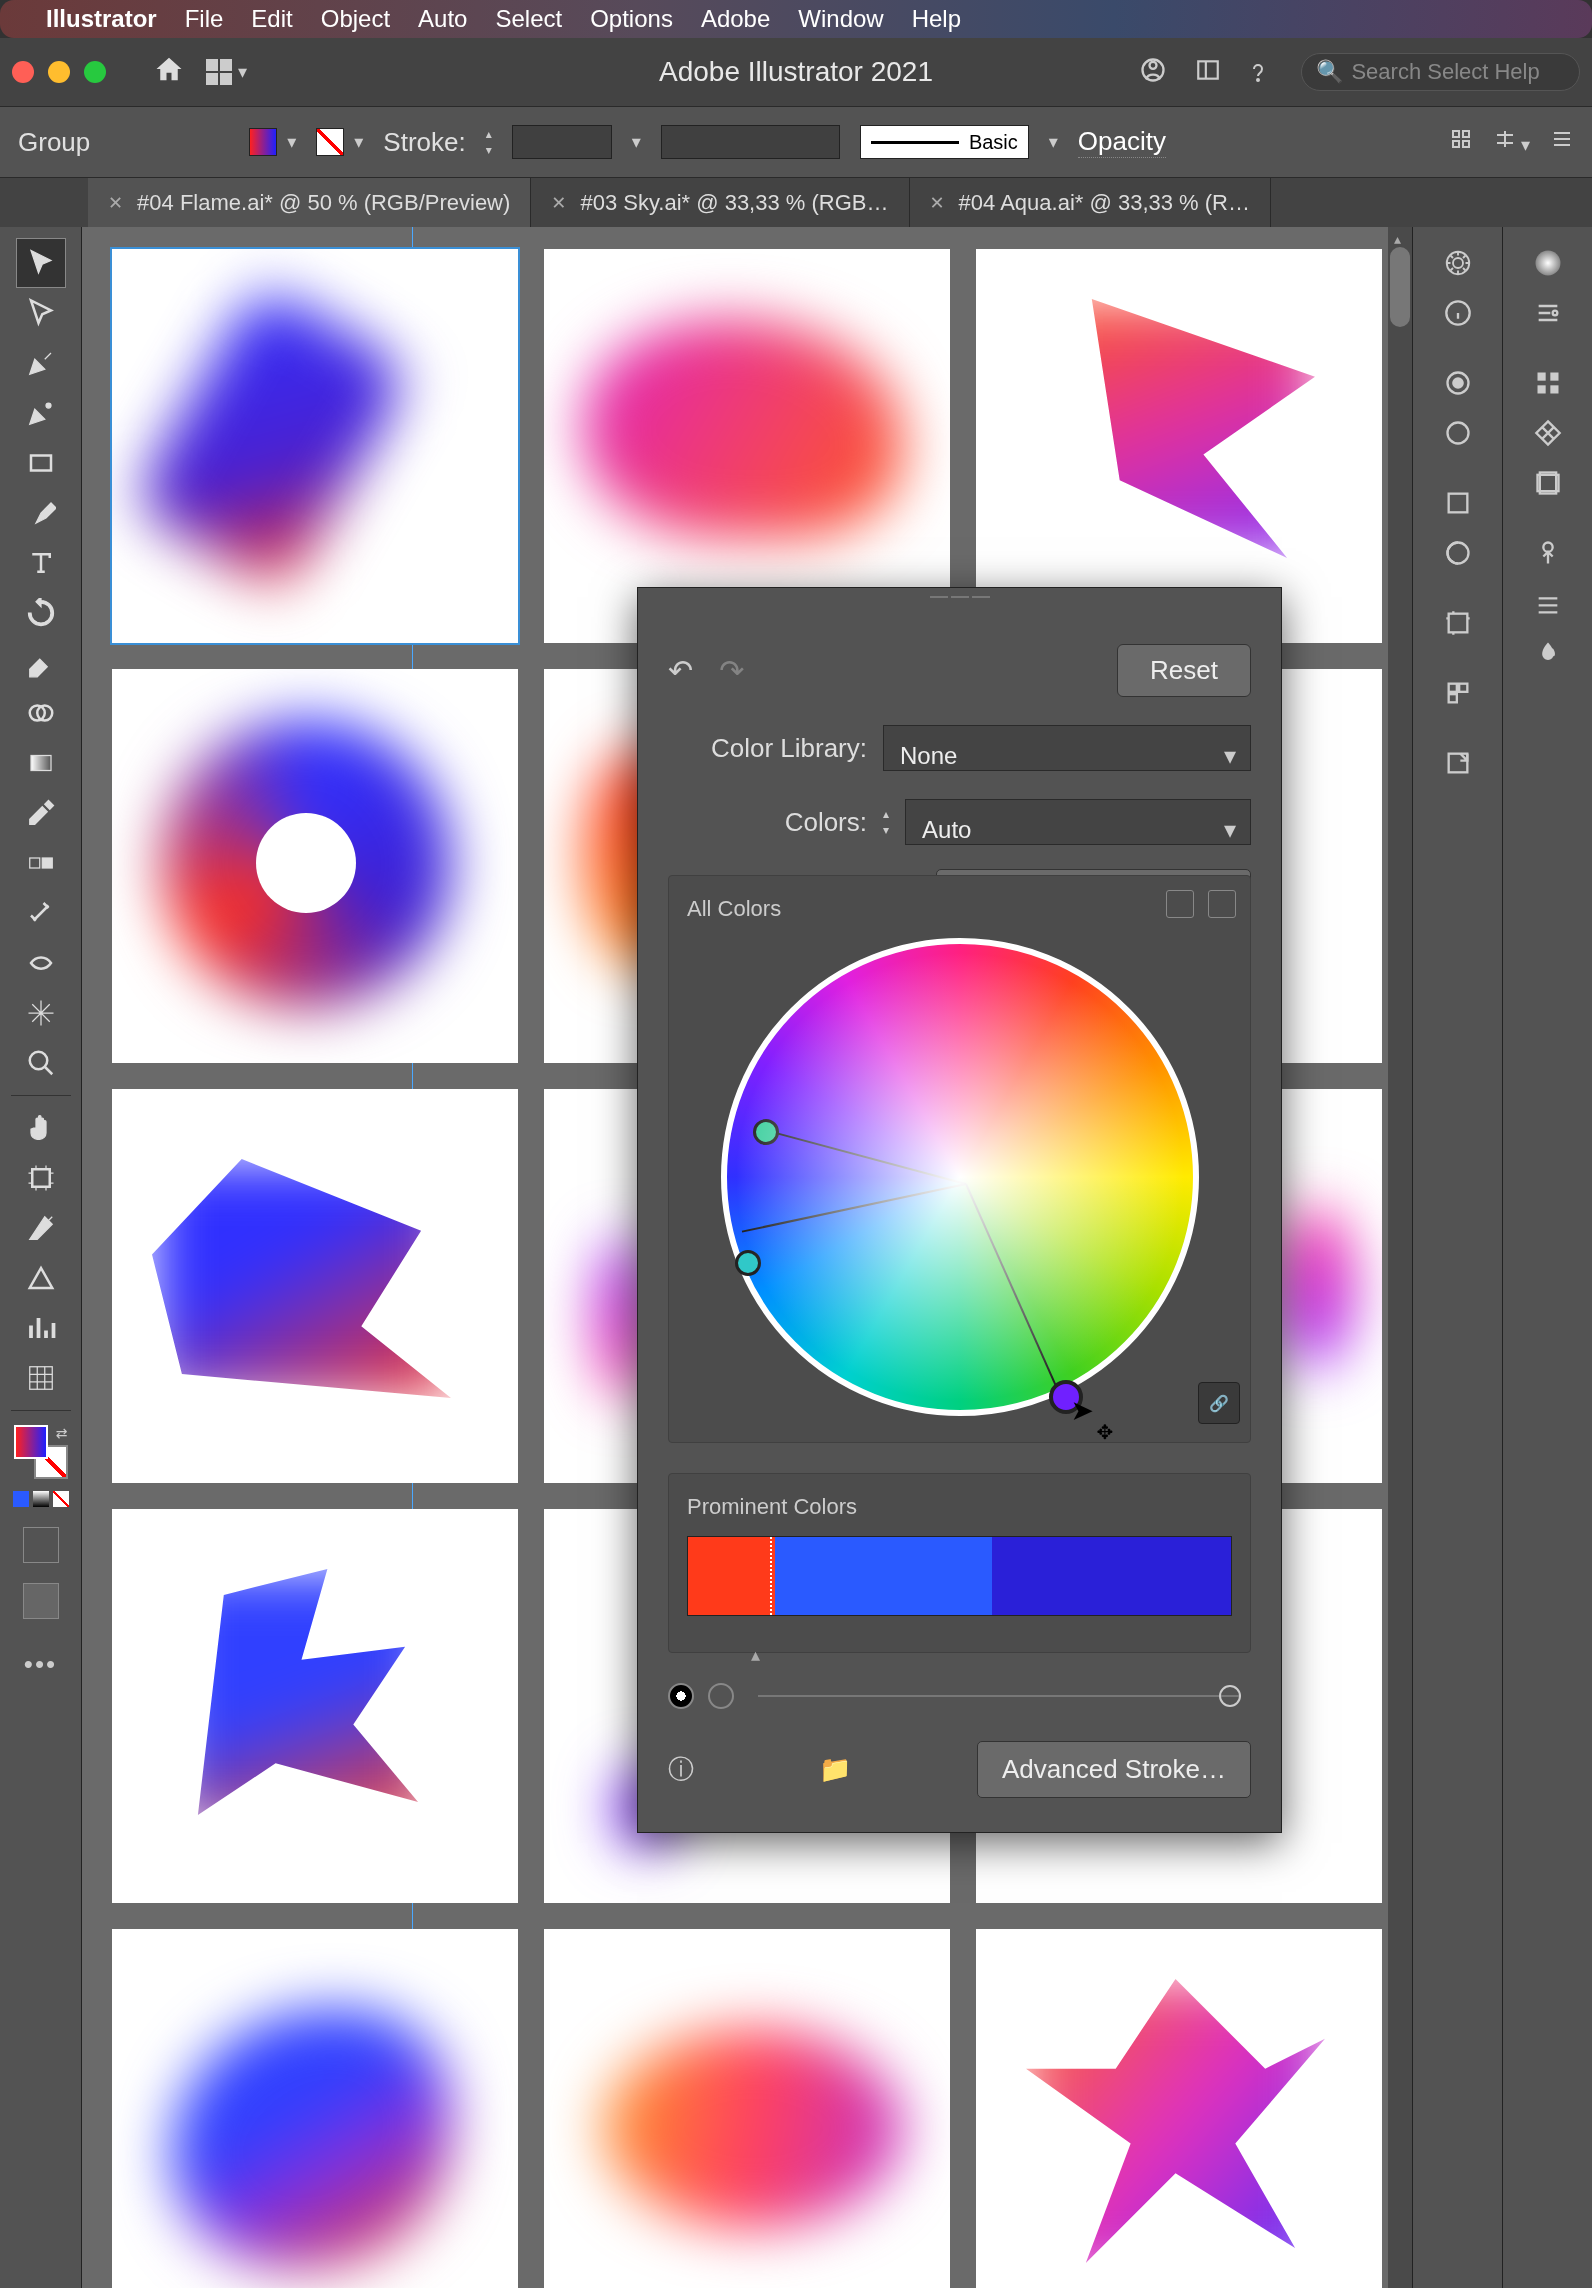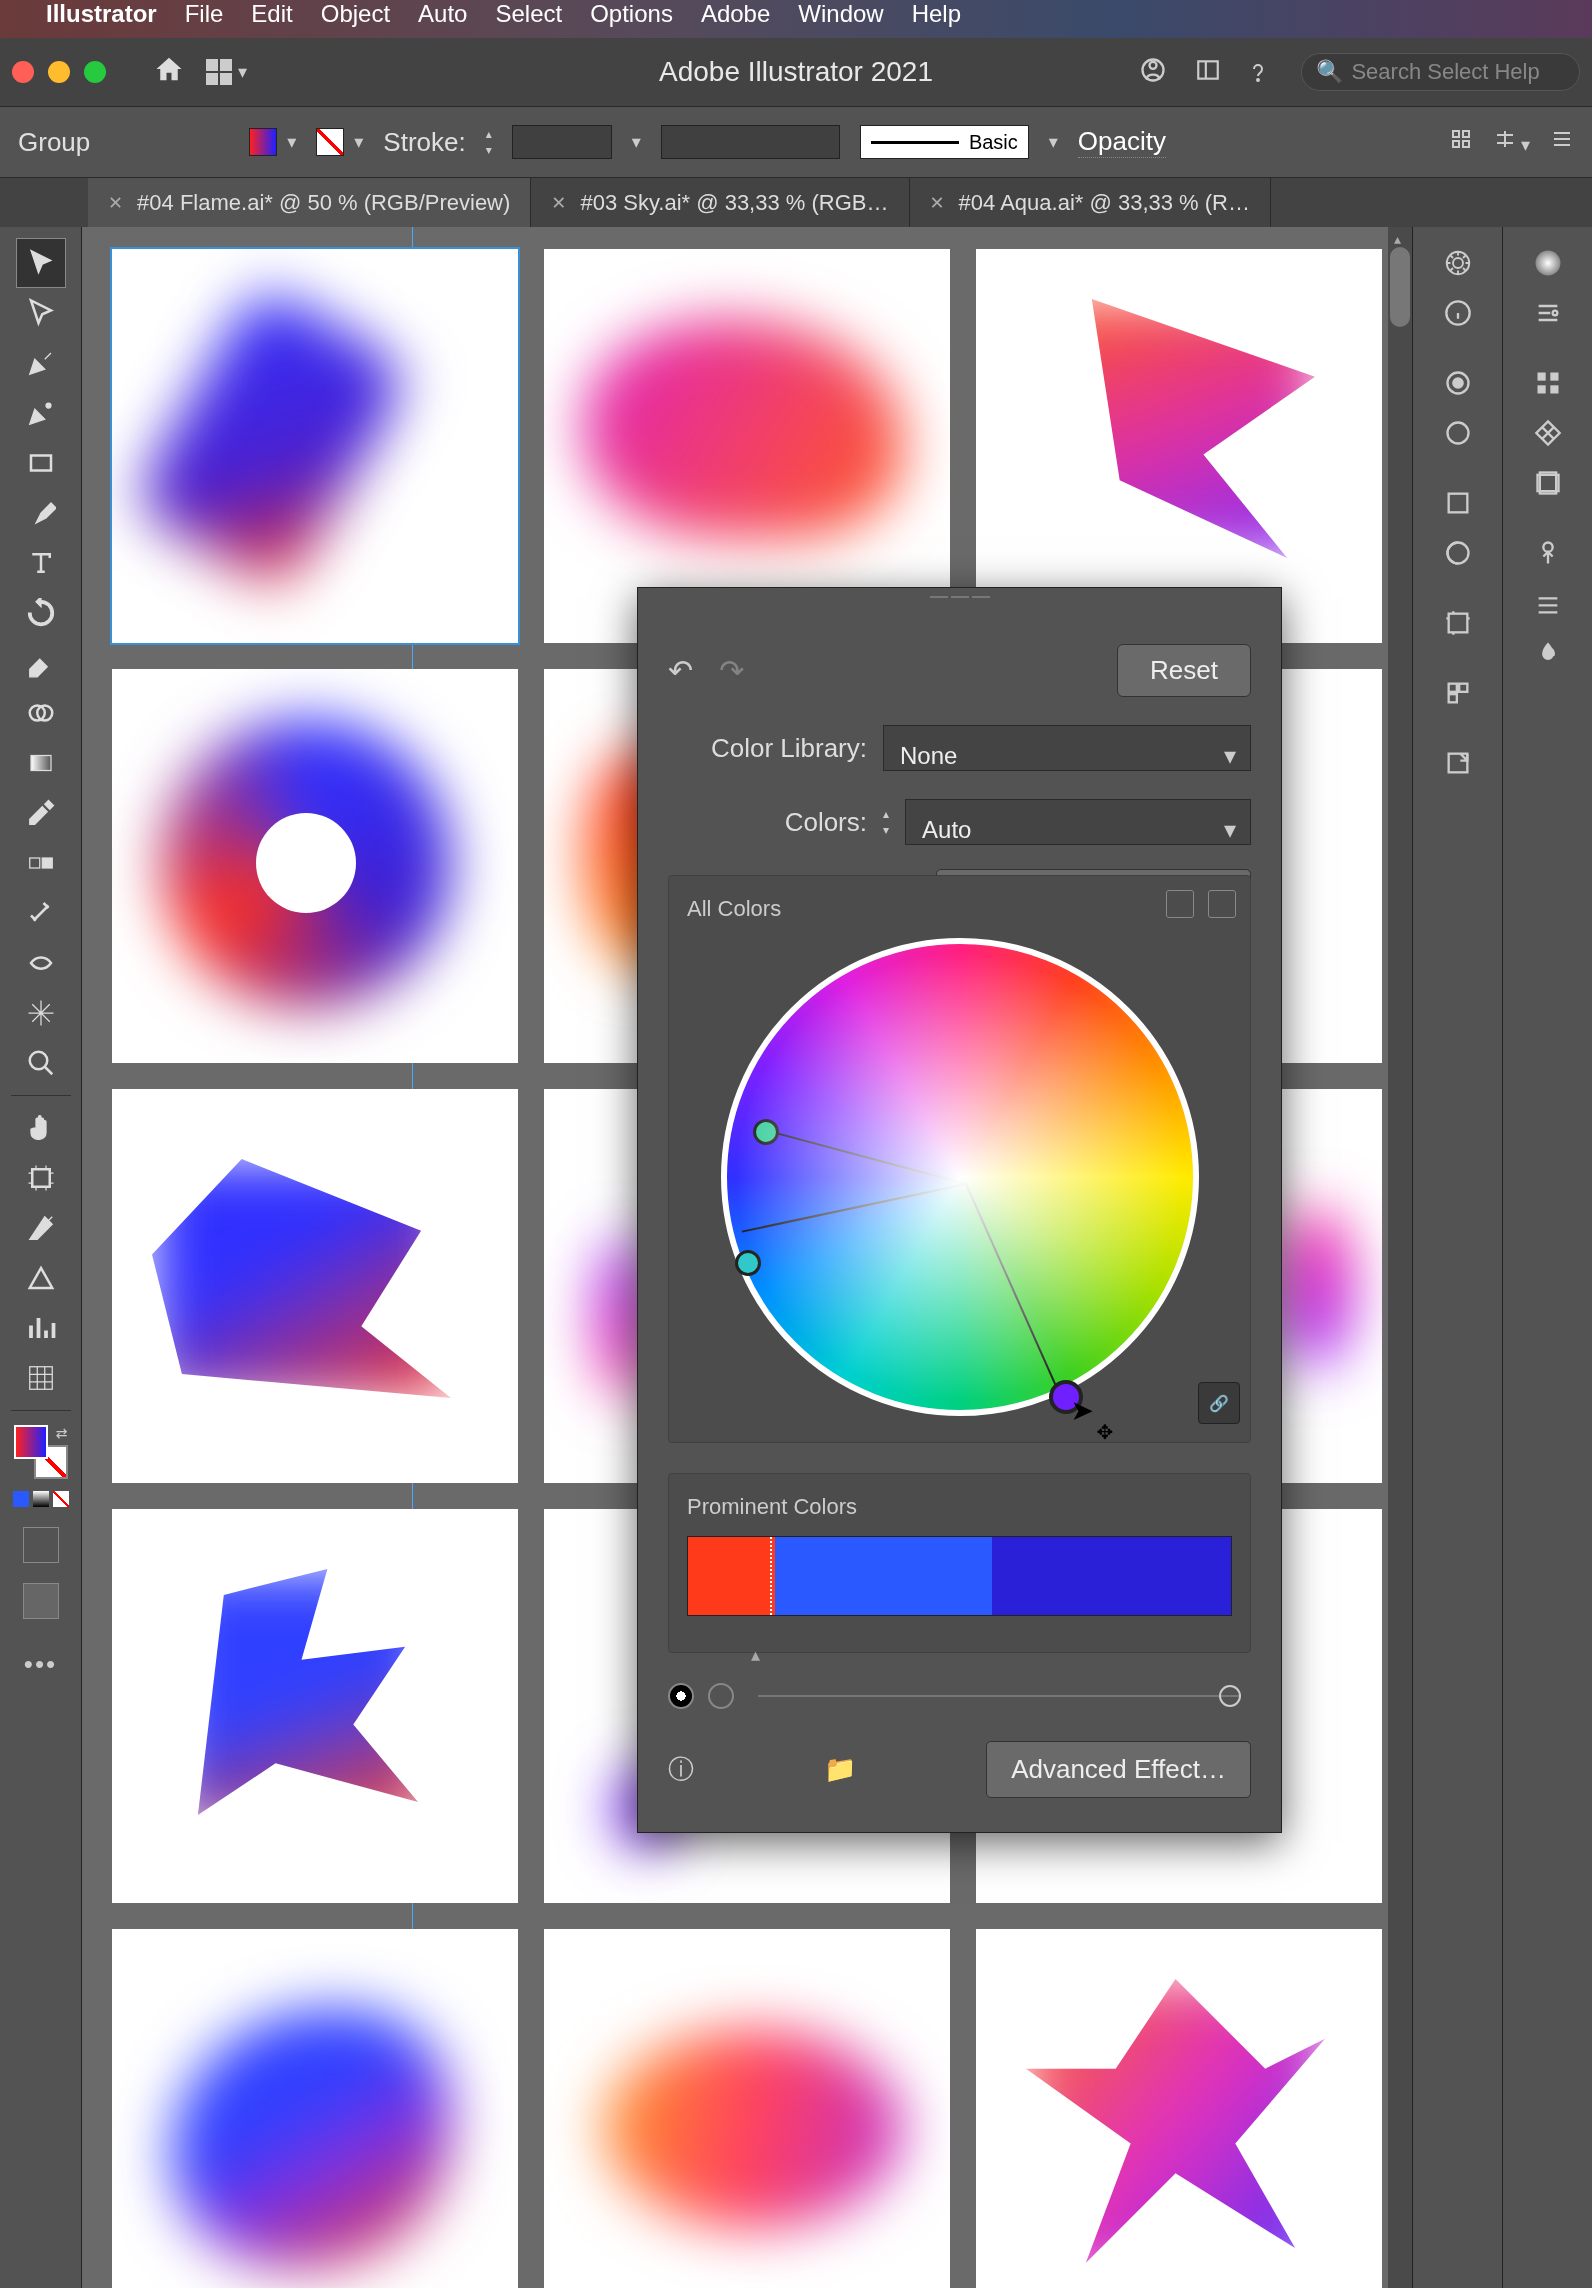--- a/index.html
+++ b/index.html
@@ -1,19 +1,19 @@
 <!DOCTYPE html>
 <html><head>
 <meta charset="utf-8">
 <style>
 * { margin:0; padding:0; box-sizing:border-box; font-family:-apple-system,BlinkMacSystemFont,"Segoe UI",sans-serif; }
 body { background:#323232; width:1592px; height:2289px; overflow:hidden; position:relative; transform-origin:top left; }
 
 
-.menubar { height:38px; background:linear-gradient(90deg,#6b3a3a 0%,#574a5a 40%,#3a4a6a 70%,#5a3a5a 100%); display:flex; padding:0 18px; gap:28px; color:#fff; font-size:24px; }
+.menubar { height:38px; background:linear-gradient(90deg,#6b3a3a 0%,#574a5a 40%,#3a4a6a 70%,#5a3a5a 100%); display:flex; align-items:center; padding:0 18px; gap:28px; color:#fff; font-size:24px;border-radius:14px; }
 .menubar .apple { font-size:28px; }
 .menubar .app-name { font-weight:600; }
 
 
 .titlebar { height:68px; background:#434343; display:flex; align-items:center; padding:0 12px; position:relative; }
 .traffic { display:flex; gap:14px; }
 .traffic span { width:22px; height:22px; border-radius:50%; display:block; }
 .tl-close{background:#ff5f56;} .tl-min{background:#ffbd2e;} .tl-max{background:#27c93f;}
 .titlebar .home-icon { margin-left:48px; color:#ddd; font-size:30px; }
 .titlebar .ws-icon { margin-left:22px; color:#ddd; display:flex; align-items:center; gap:6px; }
@@ -623,16 +623,16 @@
     <span class="dot filled"></span>
     <span class="dot"></span>
     <div class="mode-slider">
         <span class="knob"></span>
       </div>
   </div>
 
   <div class="bottom-row">
     <span class="info-icon">ⓘ</span>
     <span class="folder-icon">📁</span>
-    <button class="adv-btn">Advanced Effect…</button>
+    <button class="adv-btn">Advanced Stroke…</button>
   </div>
 </div>
 
 
 </body></html>

